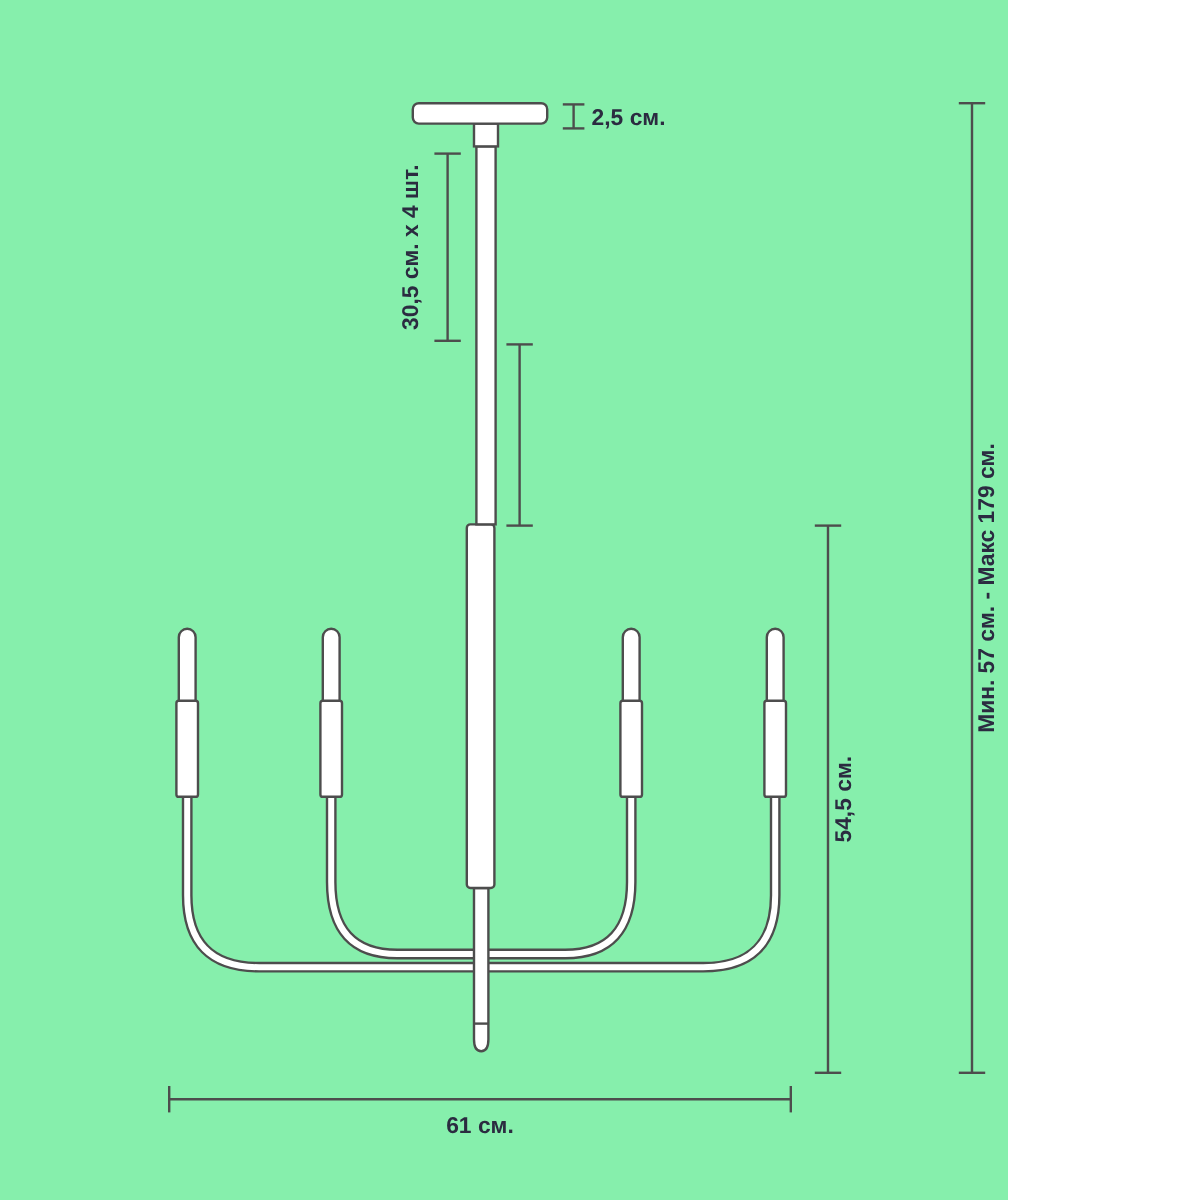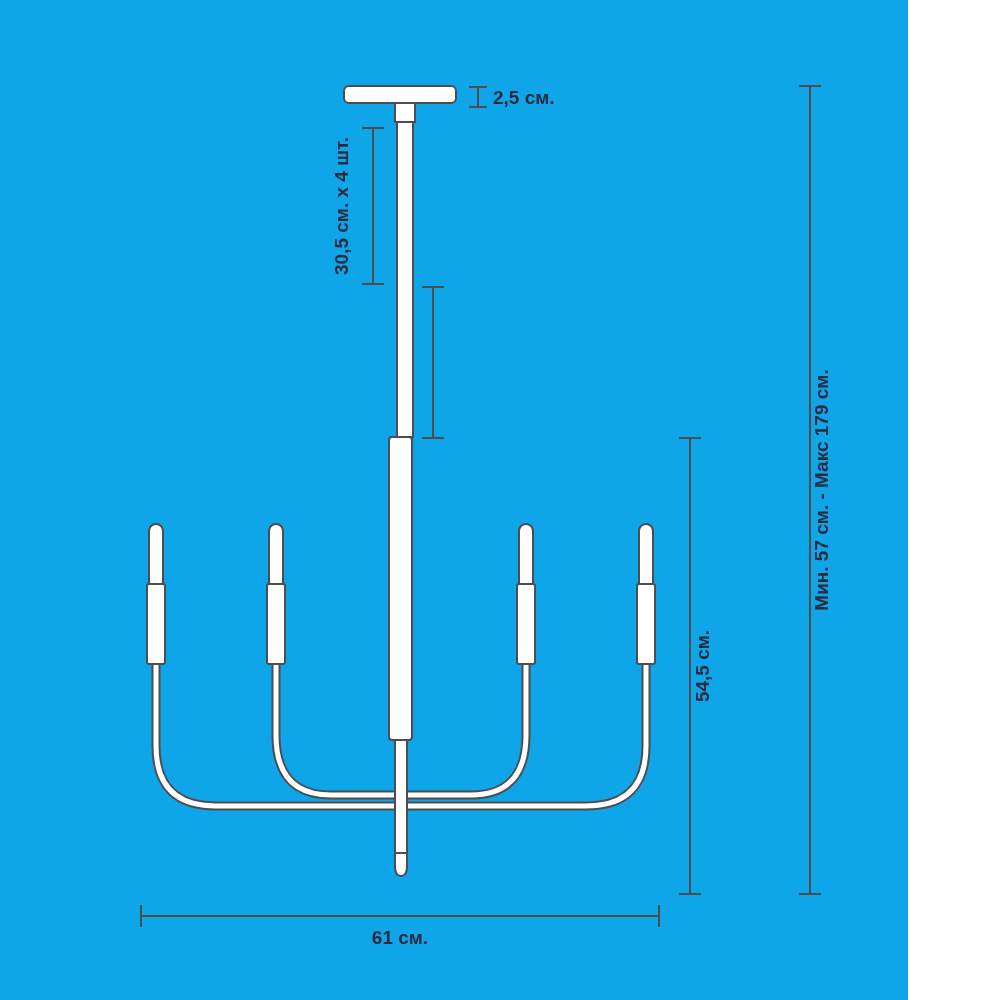--- a/index.html
+++ b/index.html
@@ -2,23 +2,23 @@
 <html><head>
 <meta charset="utf-8">
 <style>
   html, body {
     margin: 0;
     padding: 0;
     background: #ffffff;
   }
   .canvas {
     position: relative;
-    width: 908px;
+    width: 840px;
     height: 1000px;
-    background: #0ea5e9;
+    background: #86efac;
     font-family: "Liberation Sans", sans-serif;
     overflow: hidden;
     text-align: right;
   }
   svg text {
     font-family: "Liberation Sans", sans-serif;
     font-weight: bold;
     font-size: 19px;
     fill: #2b2b40;
   }

